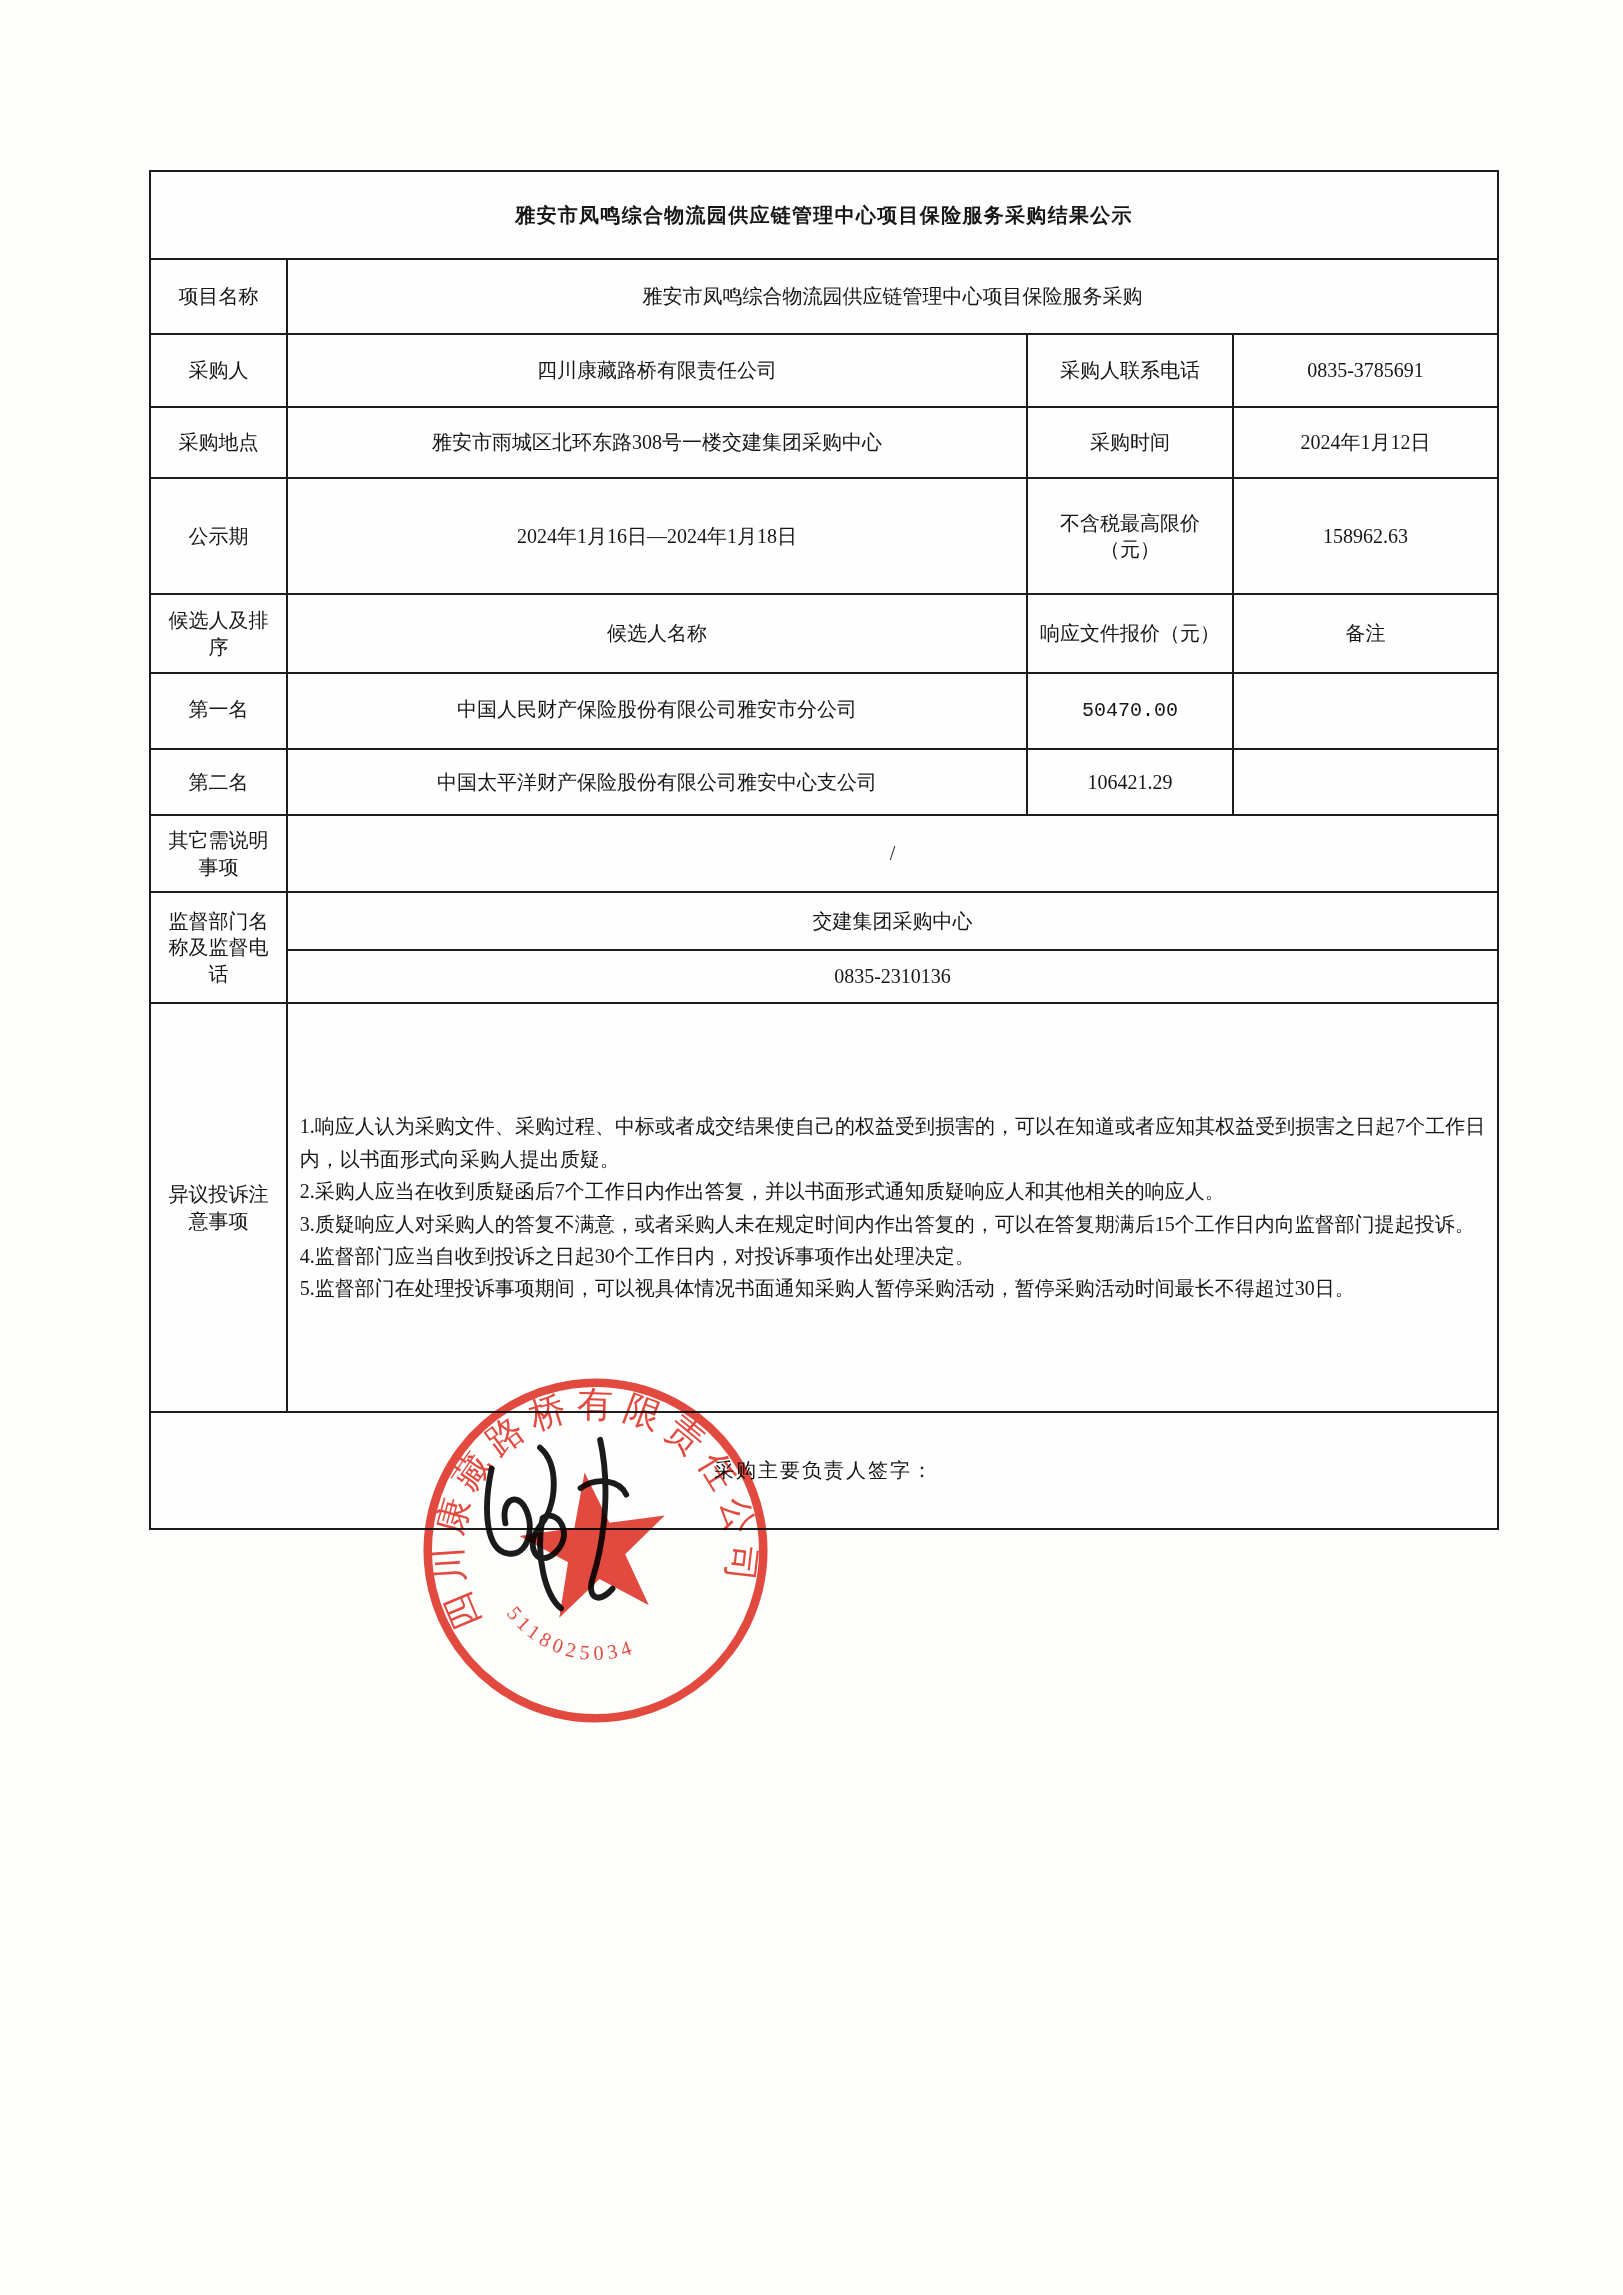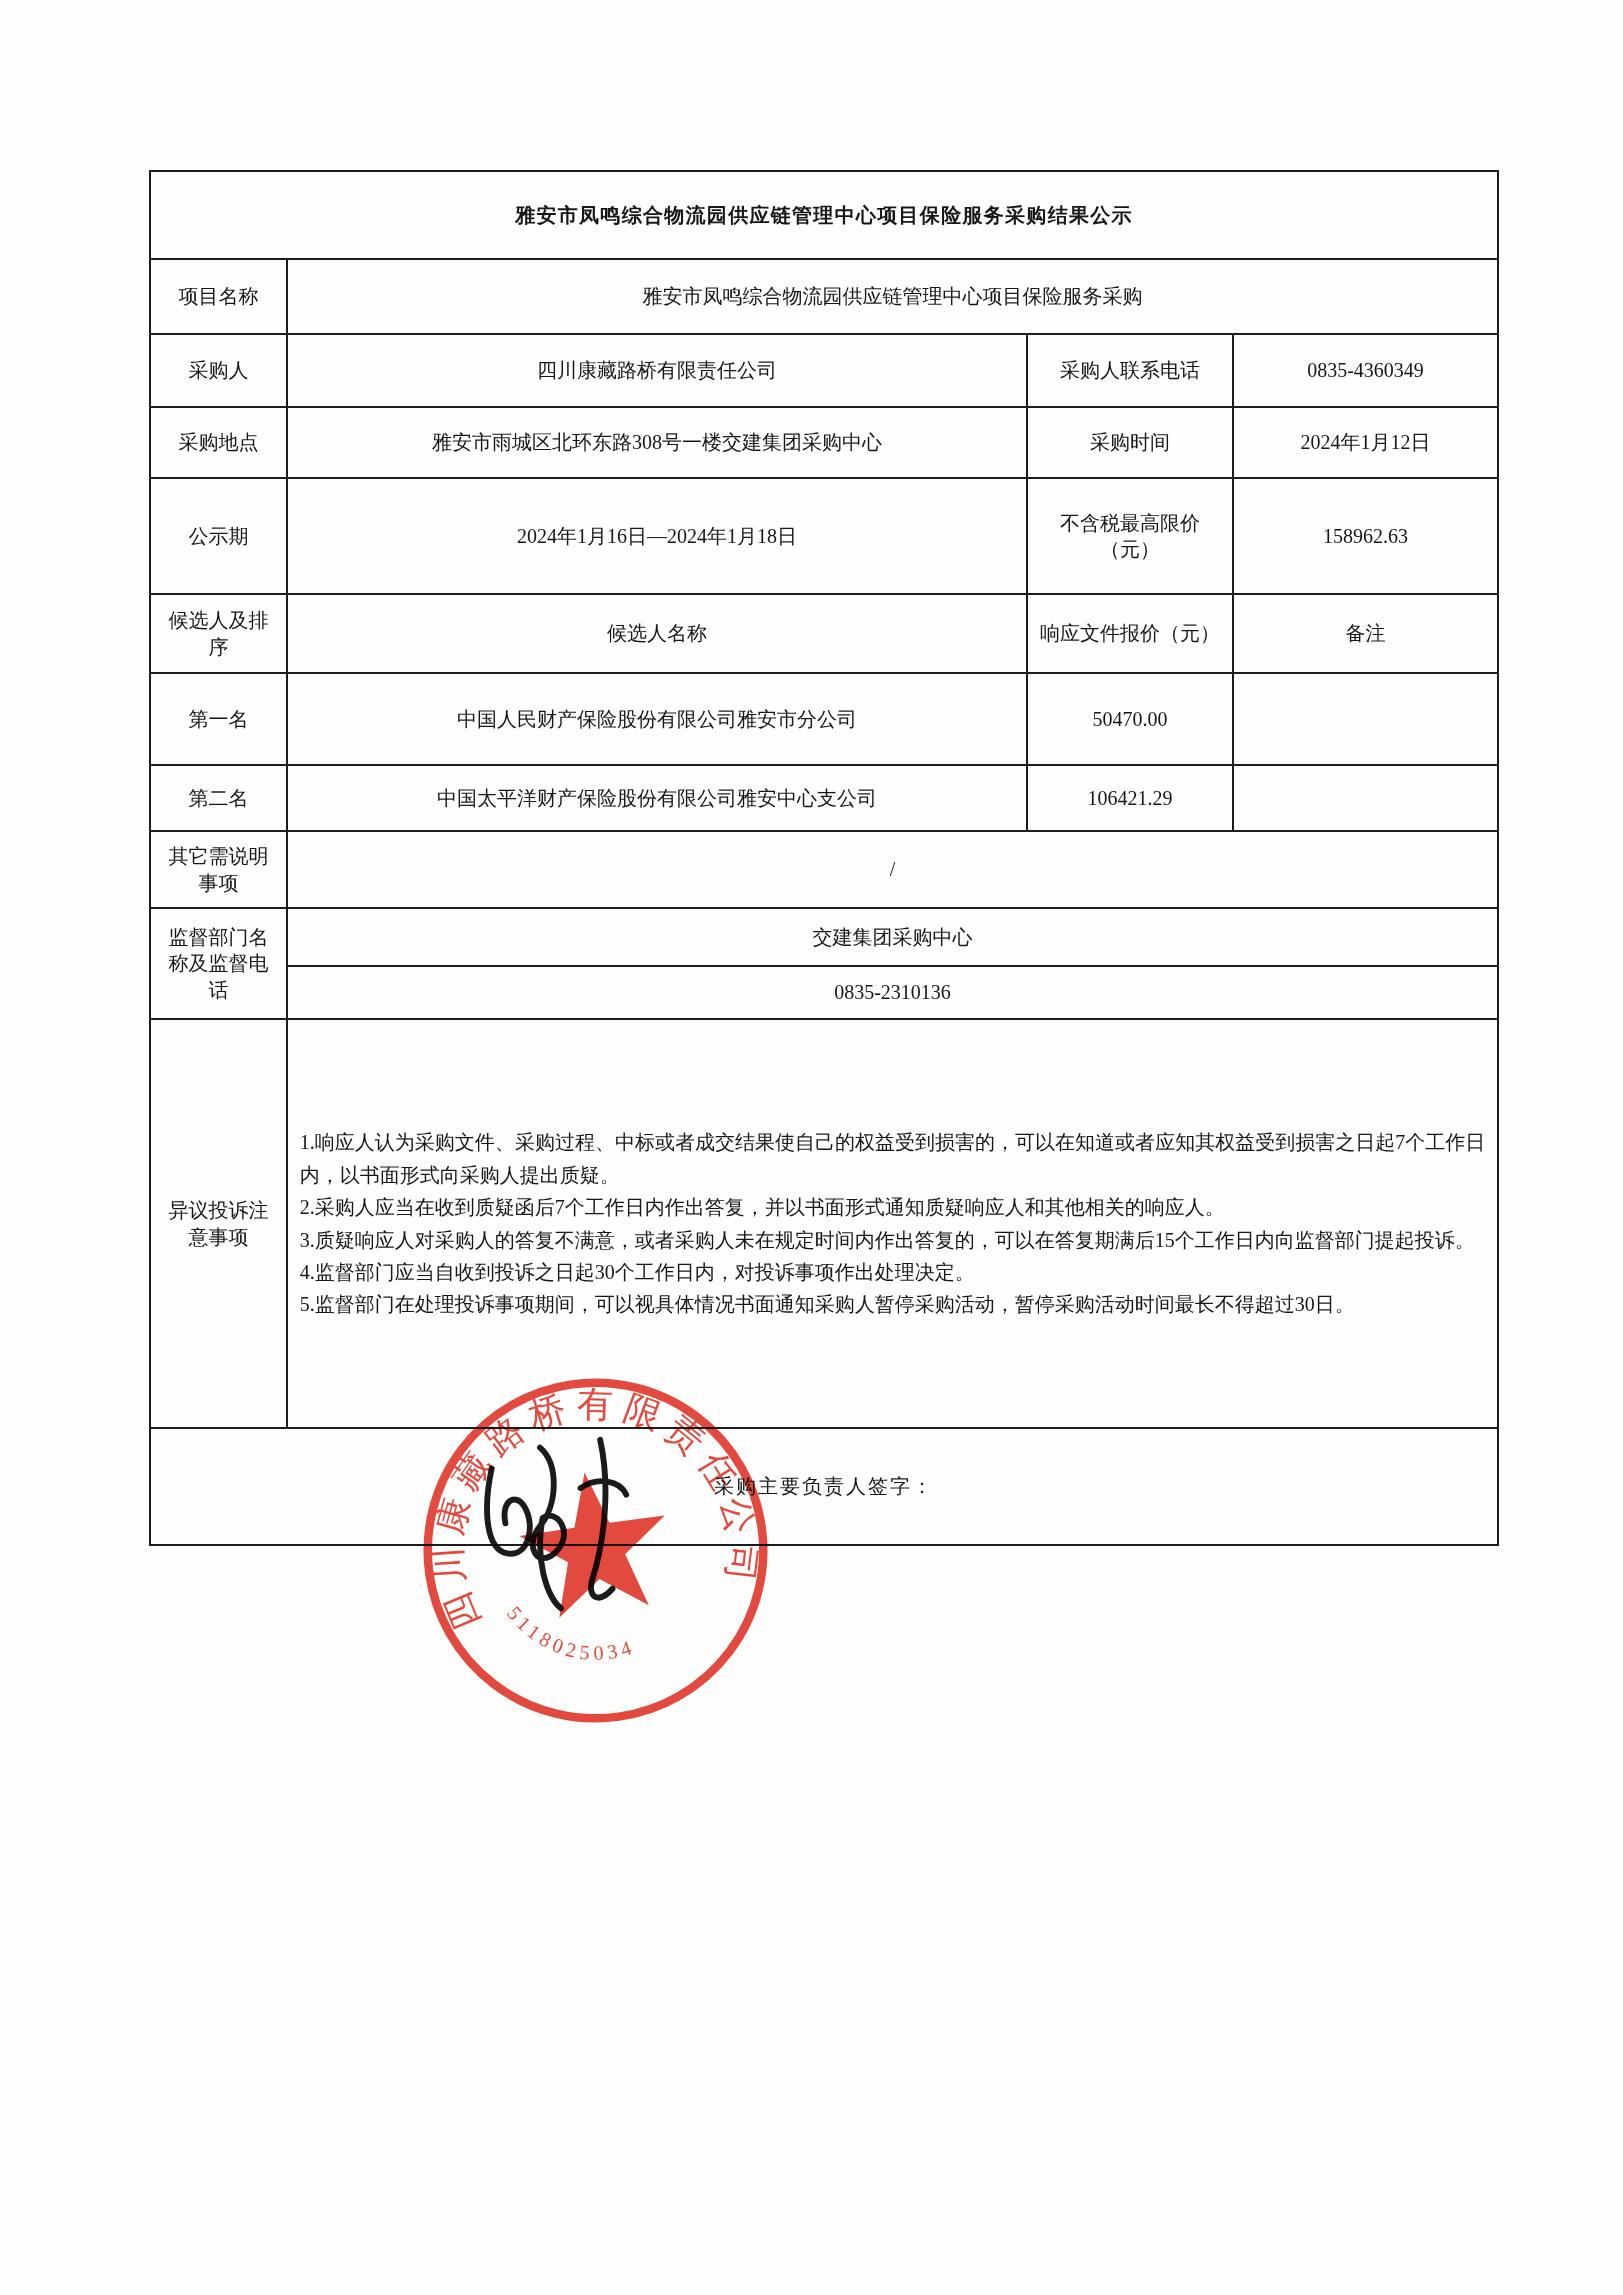--- a/index.html
+++ b/index.html
@@ -53,21 +53,21 @@
     padding:6.5px 6.5px 6.5px 9.2px;
     letter-spacing:2px;
   }
   
   tr.r-title {height:88px;}
   tr.r-proj  {height:75px;margin-top:16px;}
   tr.r-purch {height:73px;}
   tr.r-loc   {height:71px;}
   tr.r-pub   {height:116px;margin-top:12px;}
   tr.r-candh {height:79px;padding-left:24px;}
-  tr.r-c1    {height:92px;}
+  tr.r-c1    {height:76px;font-family:Liberation Mono, monospace;}
   tr.r-c2    {height:66px;}
   tr.r-other {height:77px;margin-top:36px;}
   tr.r-supa  {height:58px;}
   tr.r-supb  {height:53px;}
   tr.r-obj   {height:409px;}
   tr.r-sig   {height:117px;}
 
   .stamp-wrap{
     position:absolute;
     left:412px;
@@ -109,21 +109,21 @@
 
     <tr class="r-proj">
       <td class="lbl">项目名称</td>
       <td colspan="3">雅安市凤鸣综合物流园供应链管理中心项目保险服务采购</td>
     </tr>
 
     <tr class="r-purch">
       <td class="lbl">采购人</td>
       <td>四川康藏路桥有限责任公司</td>
       <td>采购人联系电话</td>
-      <td>0835-4360349</td>
+      <td>0835-3785691</td>
     </tr>
 
     <tr class="r-loc">
       <td class="lbl">采购地点</td>
       <td>雅安市雨城区北环东路308号一楼交建集团采购中心</td>
       <td>采购时间</td>
       <td>2024年1月12日</td>
     </tr>
 
     <tr class="r-pub">

